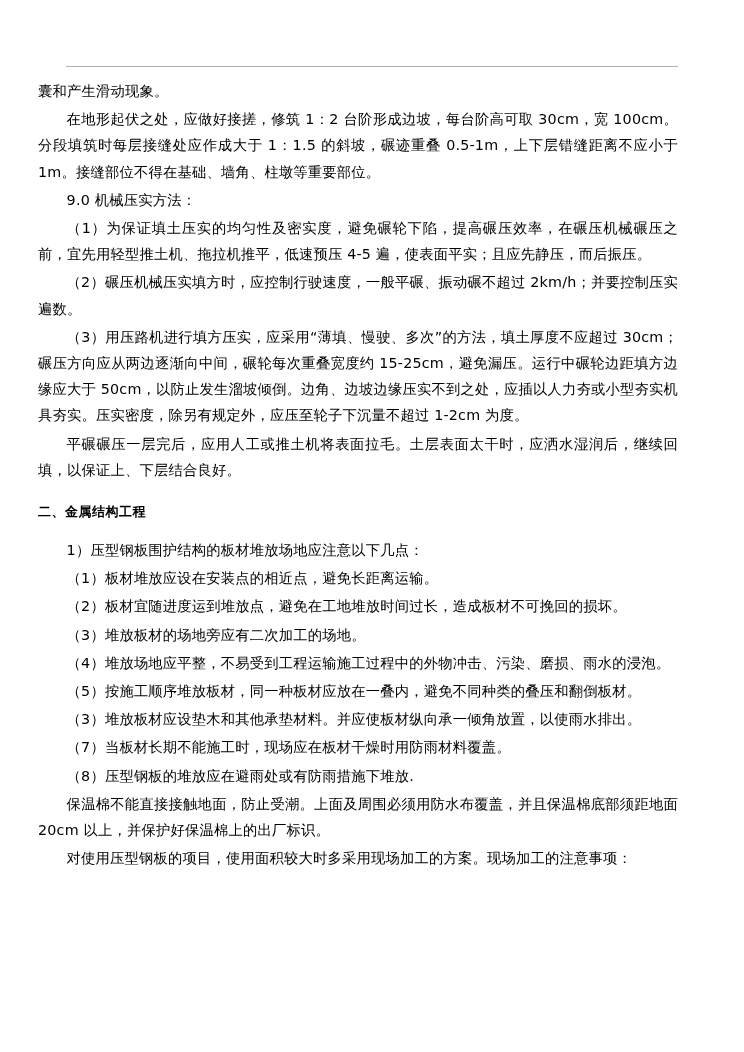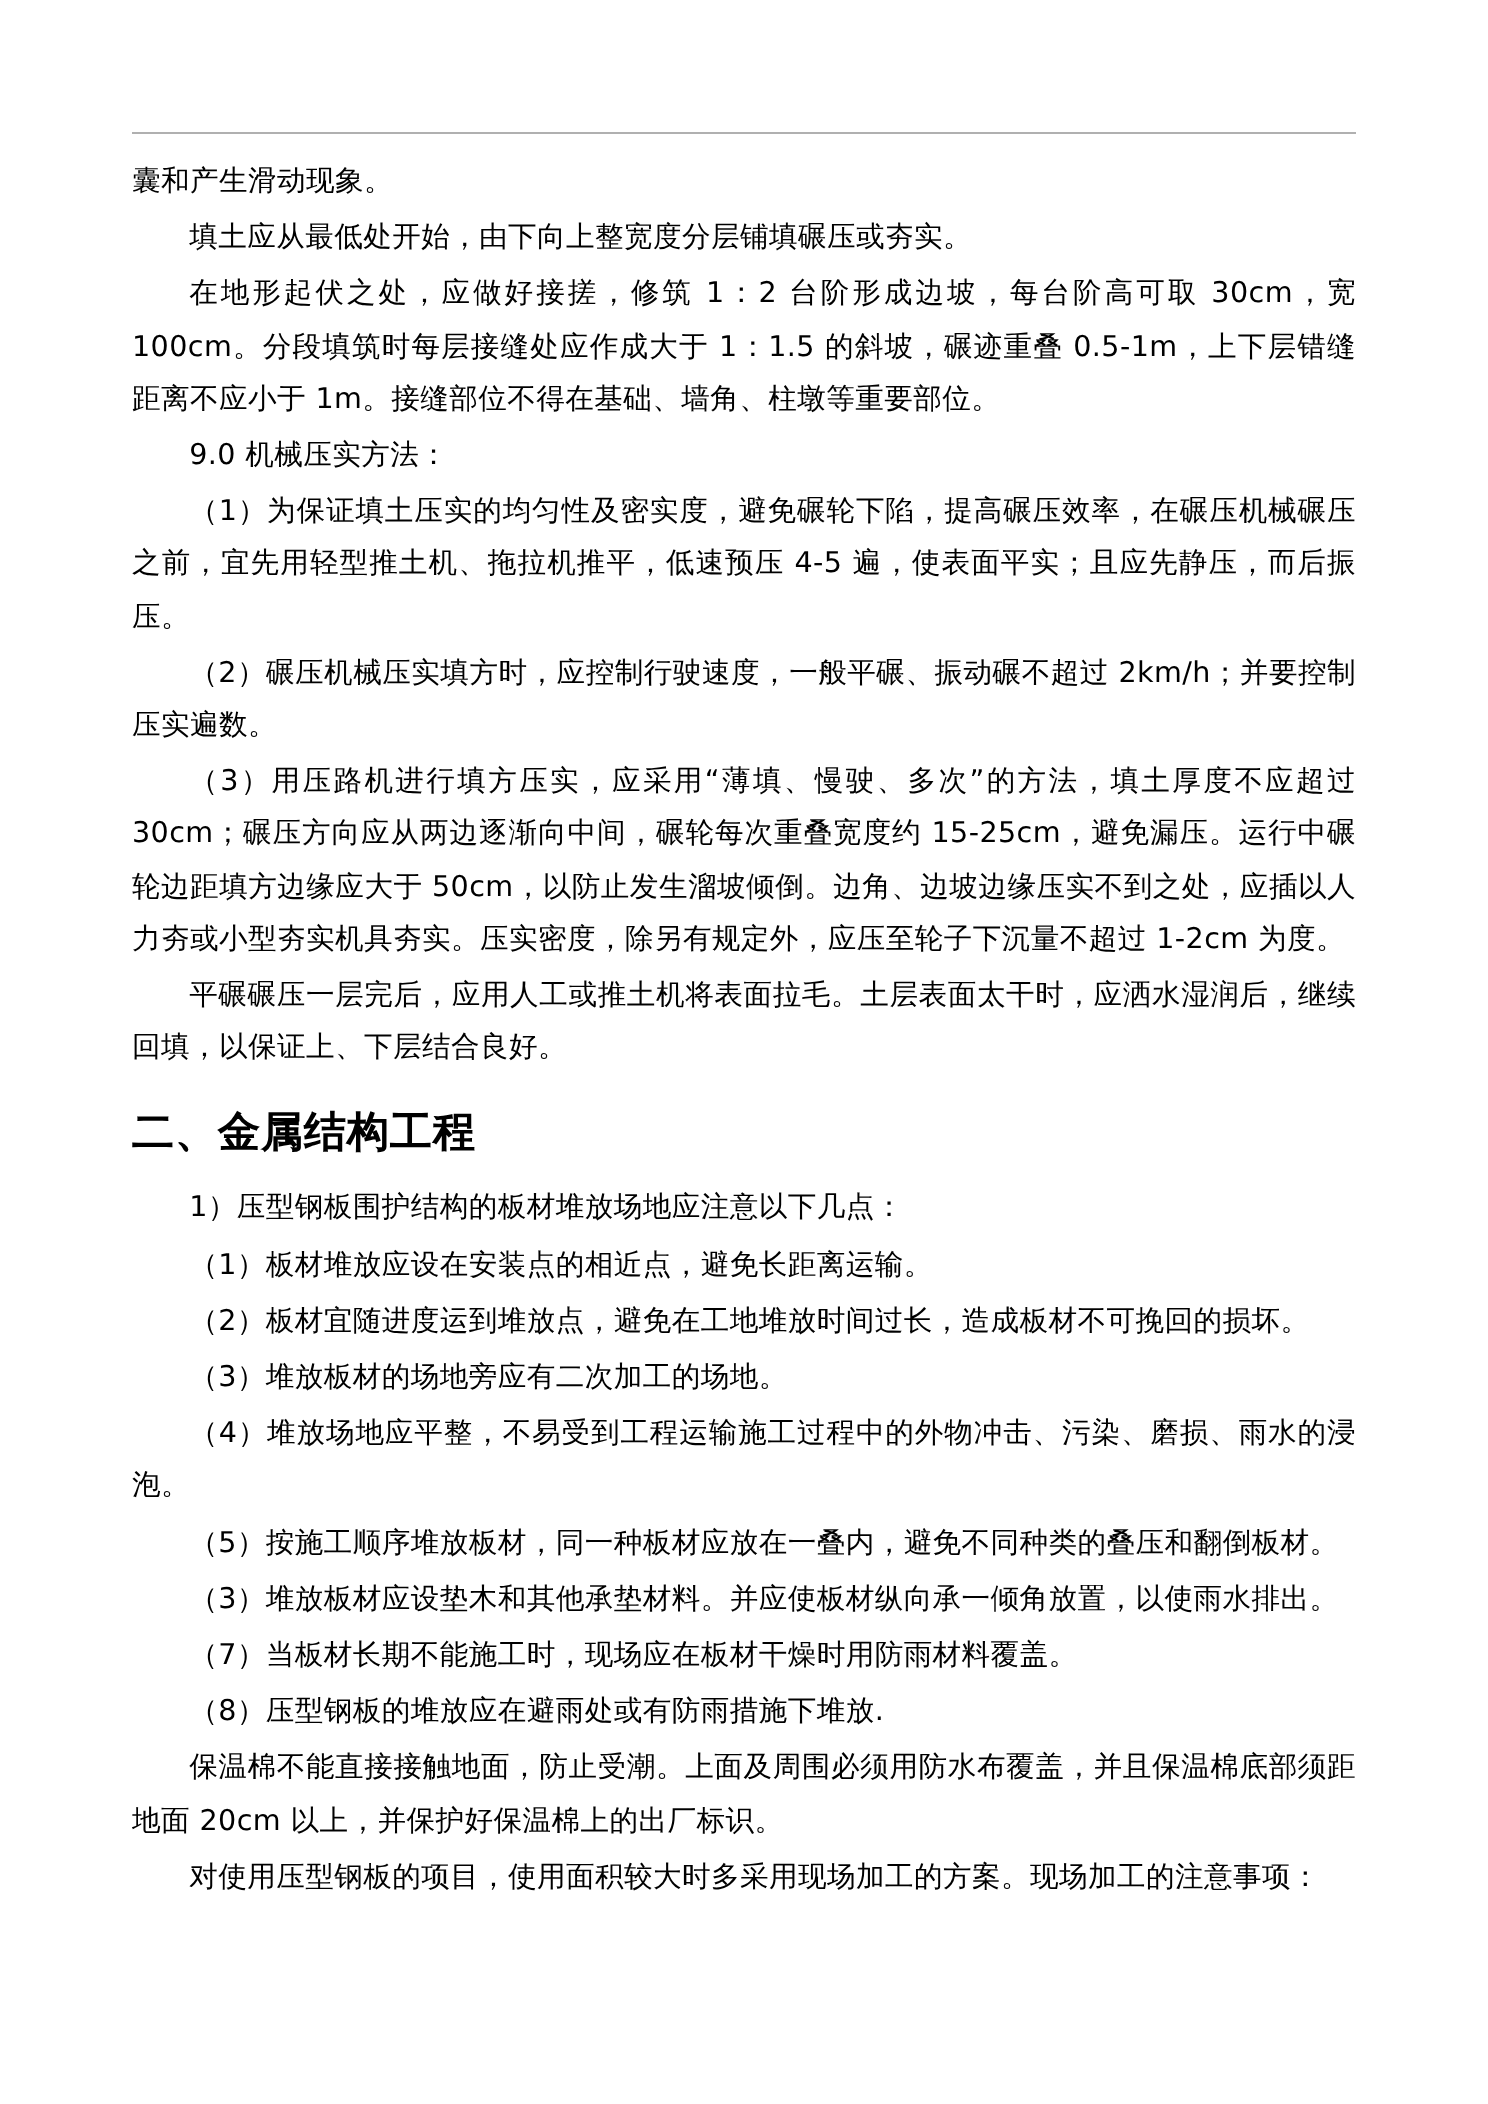--- a/index.html
+++ b/index.html
@@ -12,21 +12,21 @@
     height: 1052px;
     font-family: "DejaVu Sans", "Liberation Sans", sans-serif;
     color: #000000;
     position: relative;
     overflow: hidden;
   }
   .page {
     box-sizing: border-box;
     width: 744px;
     height: 828px;
-    padding: 78px 66px 40px 66px;
+    padding: 78px 66px 40px 38px;
     position: relative;
   }
   .topline {
     position: absolute;
     left: 66px;
     right: 66px;
     top: 66px;
     border-top: 1px solid #b0b0b0;
   }
   p {
@@ -37,36 +37,35 @@
     text-justify: inter-ideograph;
     letter-spacing: 0.2px;
   }
   p.indent2 {
     text-indent: 2em;
   }
   p.noindent {
     text-indent: 0;
   }
   h2.section {
-    font-size: 21px;
+    font-size: 13px;
     font-weight: bold;
     margin: 14px 0 10px 0;
     line-height: 30px;
     letter-spacing: 0.5px;
     text-indent: 0;
   }
 </style>
 </head>
 <body>
 
 <div class="page">
   <div class="topline"></div>
 
   <p class="noindent">囊和产生滑动现象。</p>
-  <p class="indent2">填土应从最低处开始，由下向上整宽度分层铺填碾压或夯实。</p>
   <p class="indent2">在地形起伏之处，应做好接搓，修筑 1：2 台阶形成边坡，每台阶高可取 30cm，宽 100cm。分段填筑时每层接缝处应作成大于 1：1.5 的斜坡，碾迹重叠 0.5-1m，上下层错缝距离不应小于 1m。接缝部位不得在基础、墙角、柱墩等重要部位。</p>
   <p class="indent2">9.0 机械压实方法：</p>
   <p class="indent2">（1）为保证填土压实的均匀性及密实度，避免碾轮下陷，提高碾压效率，在碾压机械碾压之前，宜先用轻型推土机、拖拉机推平，低速预压 4-5 遍，使表面平实；且应先静压，而后振压。</p>
   <p class="indent2">（2）碾压机械压实填方时，应控制行驶速度，一般平碾、振动碾不超过 2km/h；并要控制压实遍数。</p>
   <p class="indent2">（3）用压路机进行填方压实，应采用“薄填、慢驶、多次”的方法，填土厚度不应超过 30cm；碾压方向应从两边逐渐向中间，碾轮每次重叠宽度约 15-25cm，避免漏压。运行中碾轮边距填方边缘应大于 50cm，以防止发生溜坡倾倒。边角、边坡边缘压实不到之处，应插以人力夯或小型夯实机具夯实。压实密度，除另有规定外，应压至轮子下沉量不超过 1-2cm 为度。</p>
   <p class="indent2">平碾碾压一层完后，应用人工或推土机将表面拉毛。土层表面太干时，应洒水湿润后，继续回填，以保证上、下层结合良好。</p>
 
   <h2 class="section">二、金属结构工程</h2>
 
   <p class="indent2">1）压型钢板围护结构的板材堆放场地应注意以下几点：</p>

